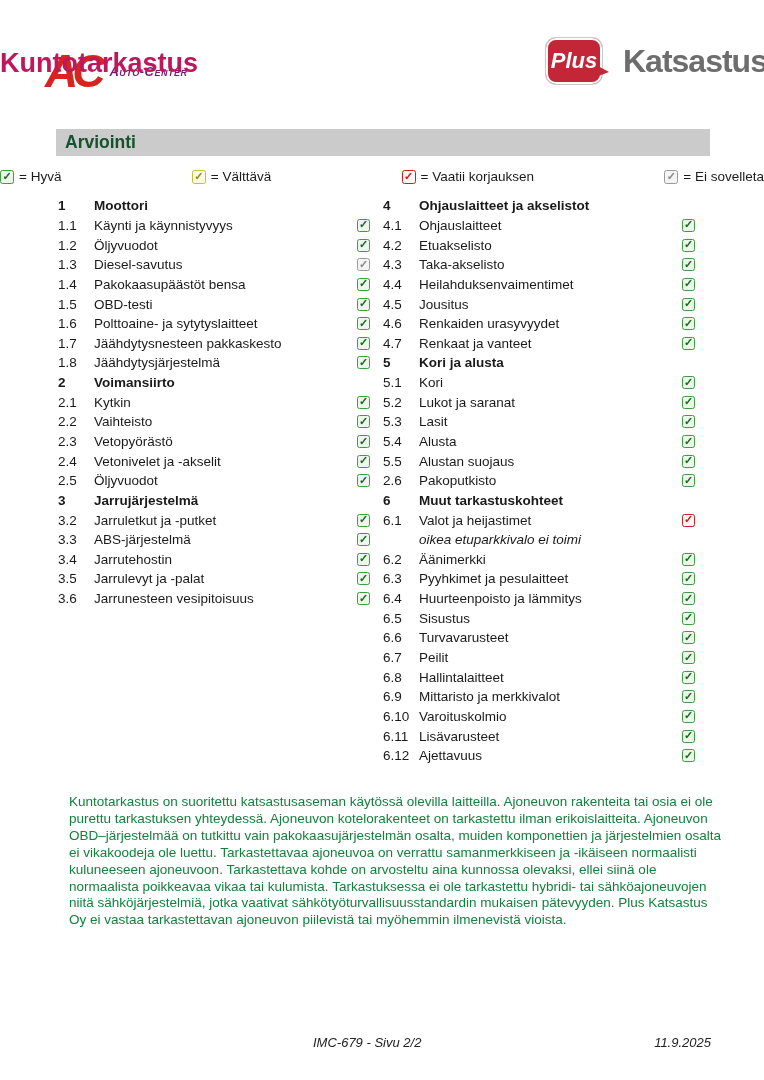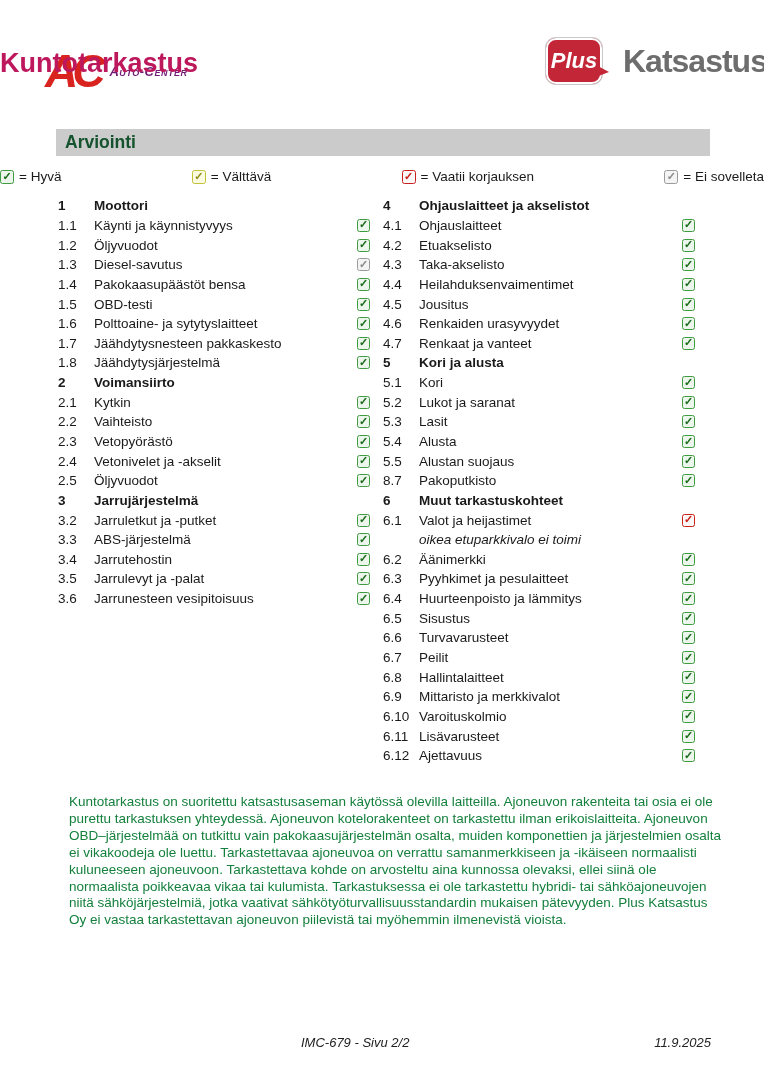--- a/index.html
+++ b/index.html
@@ -74,21 +74,21 @@
   .row.note { font-style:italic; }
   .row .cb { width:13px; height:13px; }
 
   
   .disclaimer {
     position:absolute; left:57px; top:794px; width:657px;
     font-size:13.5px; line-height:16.9px; color:#15803d; text-align:left;margin-left:12px;
   }
 
   
-  .doc-ref { position:absolute; left:301px; top:1035px; font-size:13px; font-style:italic; color:#222; }
+  .doc-ref { position:absolute; left:313px; top:1035px; font-size:13px; font-style:italic; color:#222; }
   .doc-date { position:absolute; right:53px; top:1035px; font-size:13px; font-style:italic; color:#222; }
 </style>
 </head>
 <body>
 
 <div class="page">
 
   <div class="logo-ac">
     <span class="ac-mark">AC</span>
     <span class="ac-text">Auto-Center</span>
@@ -294,21 +294,21 @@
         <span class="num">5.4</span>
         <span class="label">Alusta</span>
         <span class="cb good"></span>
       </div>
       <div class="row item">
         <span class="num">5.5</span>
         <span class="label">Alustan suojaus</span>
         <span class="cb good"></span>
       </div>
       <div class="row item">
-        <span class="num">8.7</span>
+        <span class="num">2.6</span>
         <span class="label">Pakoputkisto</span>
         <span class="cb good"></span>
       </div>
       <div class="row section">
         <span class="num">6</span>
         <span class="label">Muut tarkastuskohteet</span>
       </div>
       <div class="row item">
         <span class="num">6.1</span>
         <span class="label">Valot ja heijastimet</span>

